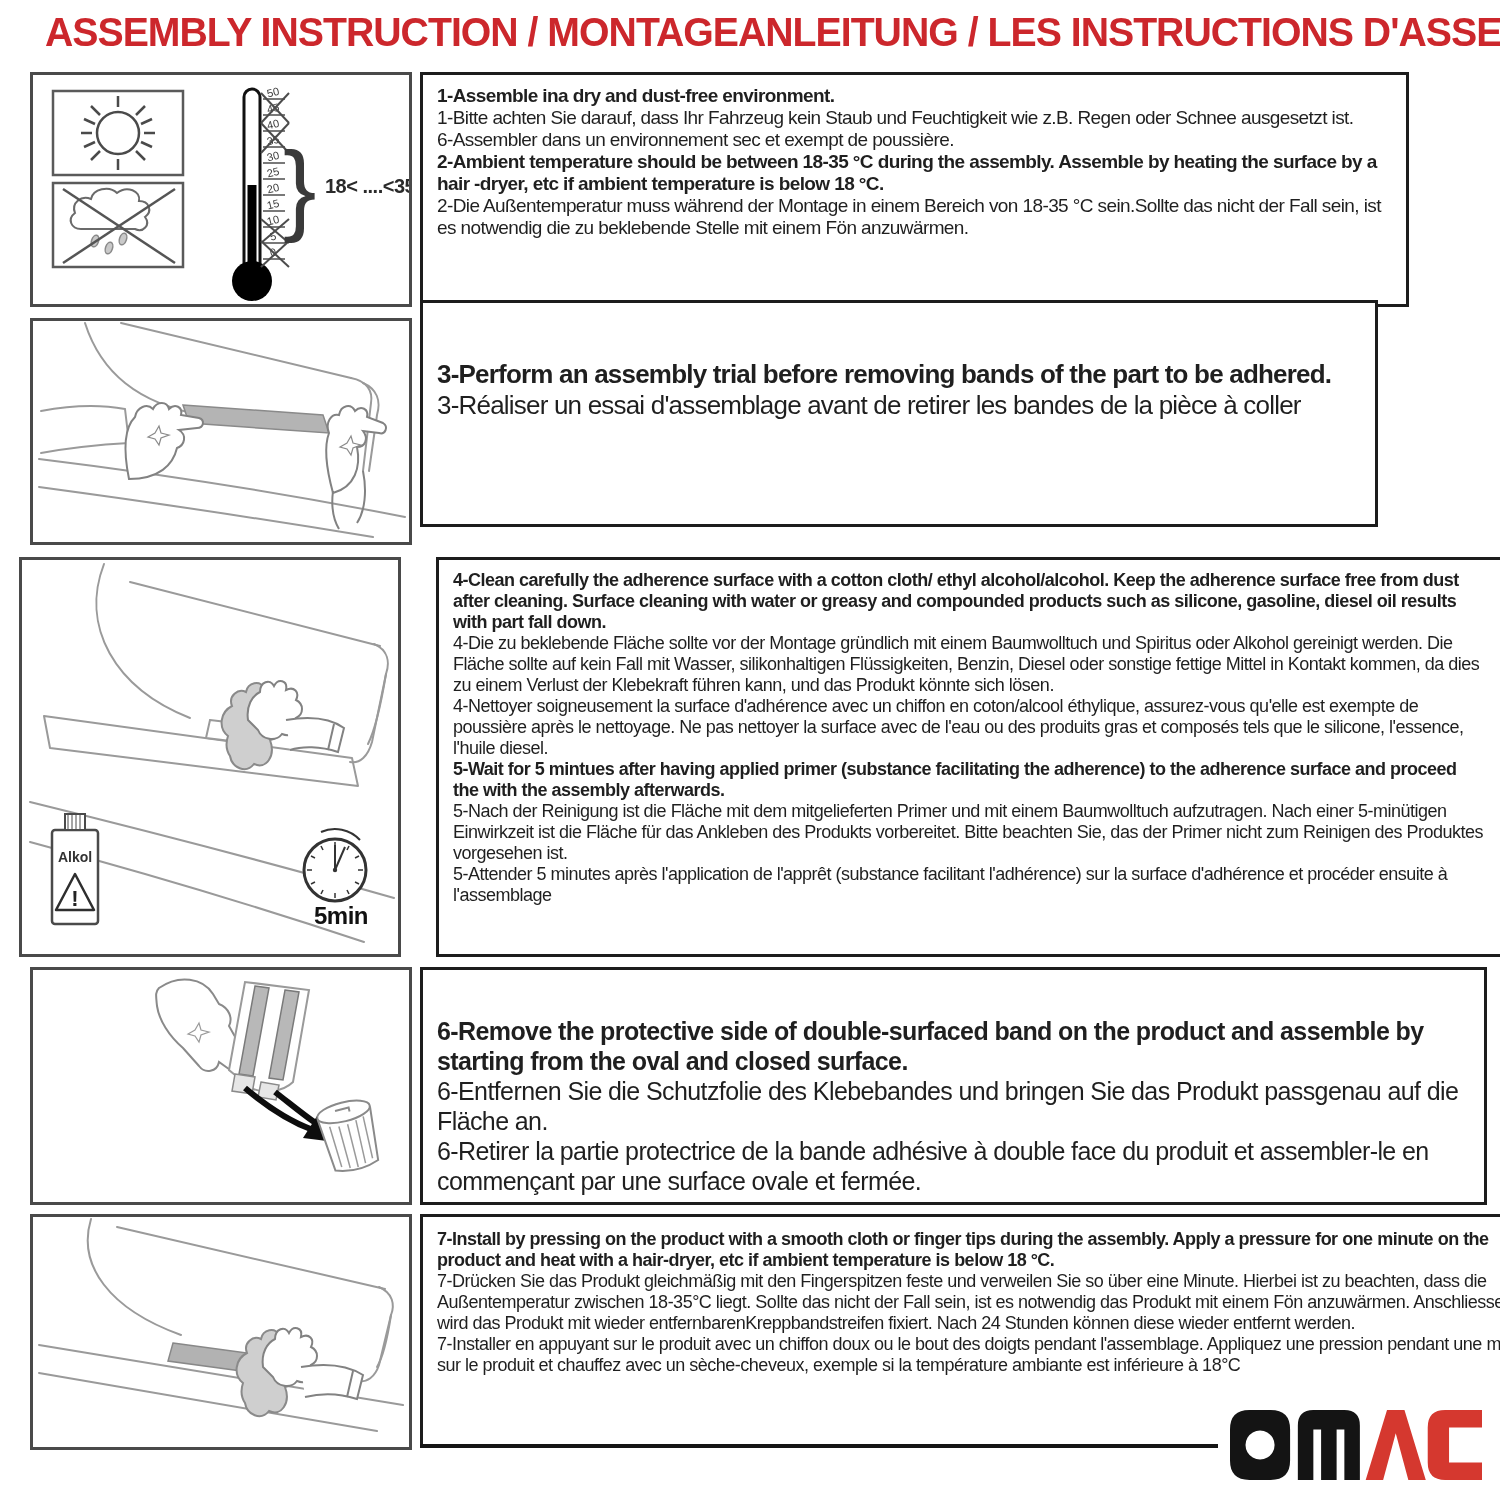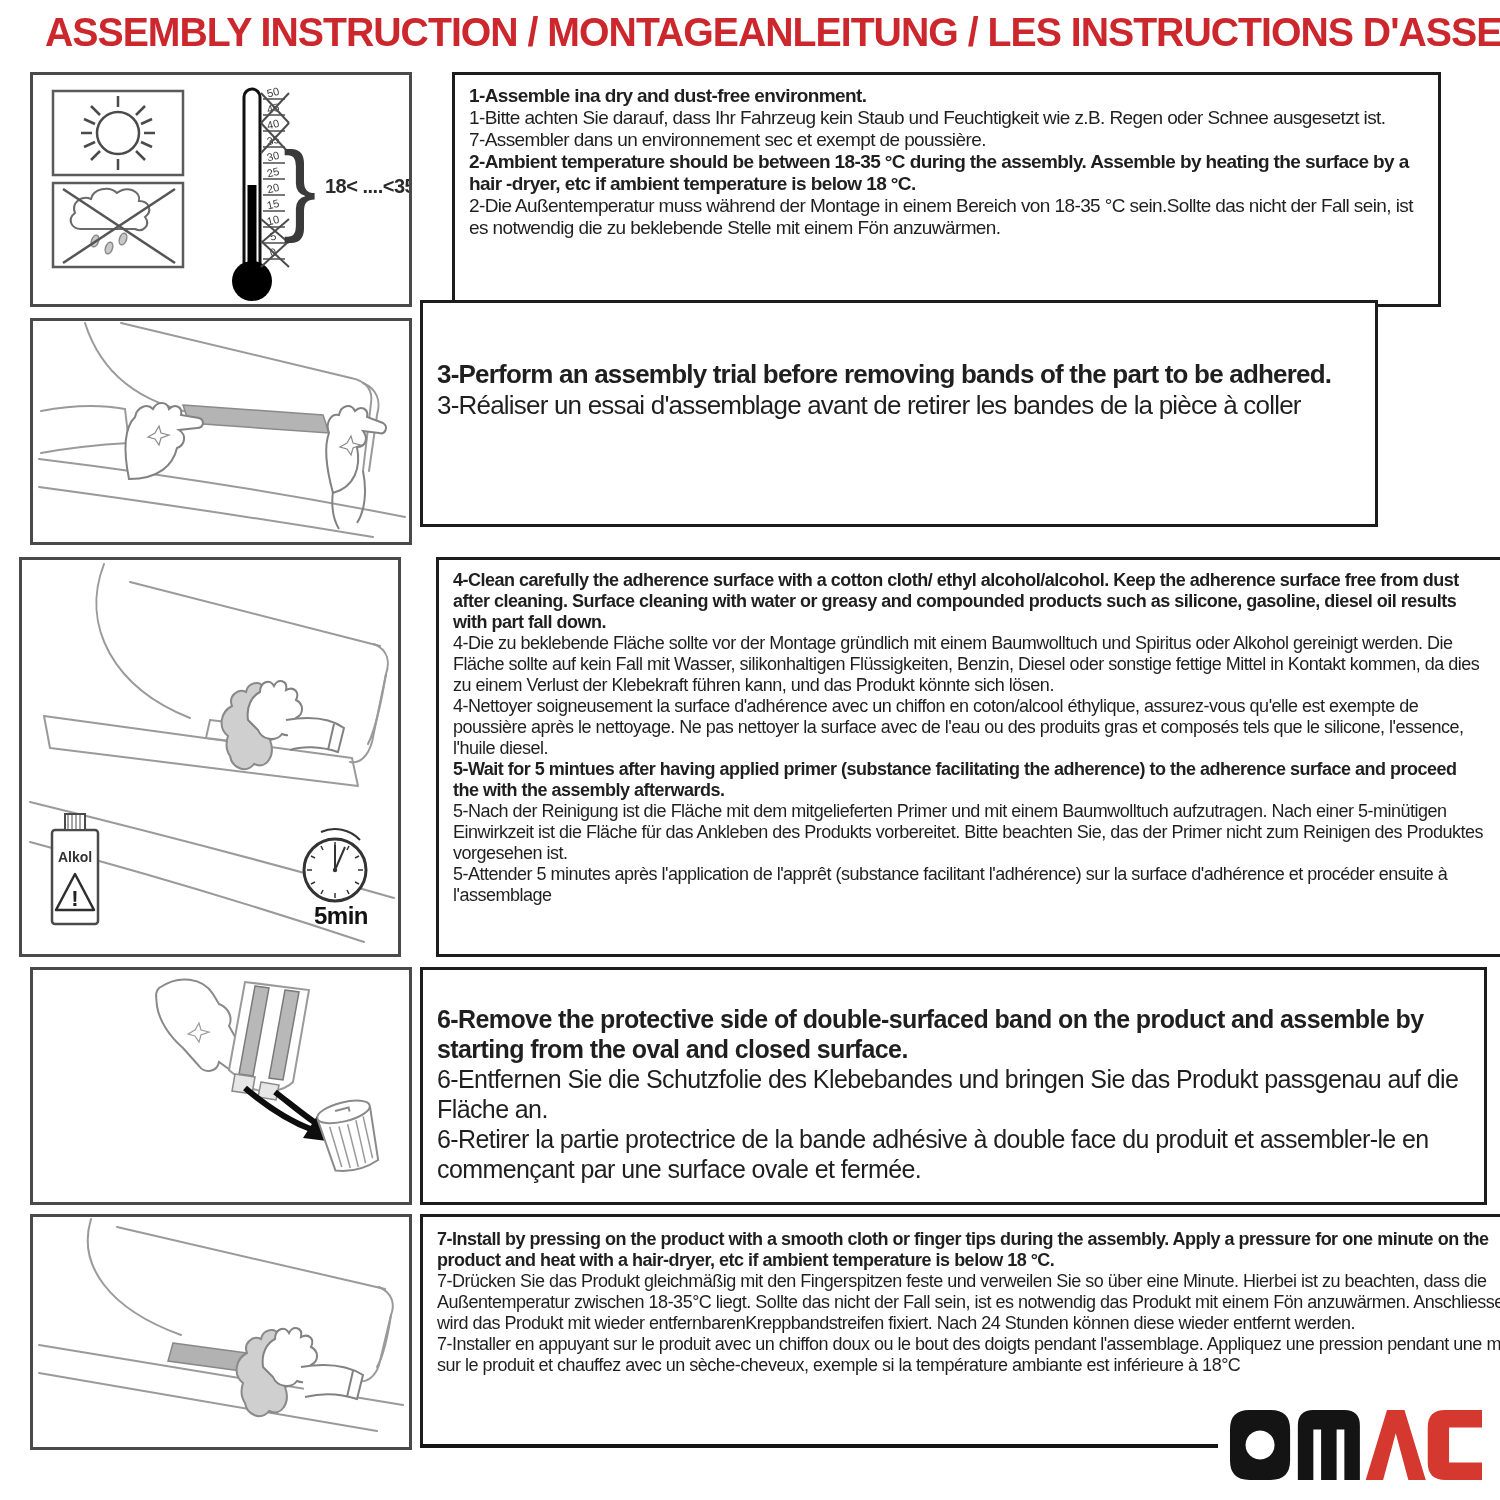--- a/index.html
+++ b/index.html
@@ -8,27 +8,27 @@
   .title{position:absolute;left:45px;top:10px;width:1430px;white-space:nowrap;
          font-size:40px;font-weight:bold;letter-spacing:-1px;color:#cc272c;
          transform:scaleX(.98);transform-origin:left;}
   .box{position:absolute;background:#fff;box-sizing:border-box;}
   .ibox{border:3px solid #4a4a4a;}
   .tbox{border:3px solid #1c1c1c;padding:10px 16px 0 14px;}
   .tbox p{margin:0;}
   .b{font-weight:bold;}
   
   .i1{left:30px;top:72px;width:382px;height:235px;}
-  .t1{left:420px;top:72px;width:989px;height:235px;font-size:19px;line-height:22px;letter-spacing:-.6px;margin-left:32px;}
+  .t1{left:420px;top:72px;width:989px;height:235px;font-size:19px;line-height:22px;letter-spacing:-.6px;}
   .i2{left:30px;top:318px;width:382px;height:227px;}
   .t2{left:420px;top:300px;width:958px;height:227px;font-size:26px;line-height:31px;letter-spacing:-.8px;padding-top:56px;}
   .i3{left:19px;top:557px;width:382px;height:400px;}
   .t3{left:420px;top:557px;width:1067px;height:400px;font-size:18px;line-height:21px;letter-spacing:-.5px;margin-left:16px;}
   .i4{left:30px;top:967px;width:382px;height:238px;}
-  .t4{left:420px;top:967px;width:1067px;height:238px;font-size:25px;line-height:30px;letter-spacing:-.6px;padding-top:34px;}
+  .t4{left:420px;top:967px;width:1067px;height:238px;font-size:25px;line-height:30px;letter-spacing:-.6px;padding-top:46px;}
   .i5{left:30px;top:1214px;width:382px;height:236px;}
   .t5{left:420px;top:1214px;width:1151px;height:234px;font-size:18px;line-height:21px;letter-spacing:-.5px;border-bottom:none;padding-top:12px;}
   .gap1{margin-top:20px;}
   .gap3{margin-top:16px;}
   .bottom-rule{position:absolute;left:420px;top:1444px;width:798px;height:4px;background:#151515;}
   .logo{position:absolute;left:1230px;top:1410px;width:252px;height:70px;}
   svg{display:block;}
   .illus{width:100%;height:100%;}
   text{font-family:"Liberation Sans",sans-serif;}
 </style>
@@ -117,21 +117,21 @@
         </g>
         <text x="250" y="147" font-size="100" fill="#3a3a3a">}</text>
         <text x="292" y="118" font-size="20" font-weight="bold" letter-spacing="-0.5" fill="#2a2a2a">18&lt; ....&lt;35 C</text>
       </g>
     </svg>
   </div>
 
   <div class="box tbox t1">
     <p class="b">1-Assemble ina dry and dust-free environment.</p>
     <p>1-Bitte achten Sie darauf, dass Ihr Fahrzeug kein Staub und Feuchtigkeit wie z.B. Regen oder Schnee ausgesetzt ist.</p>
-    <p>7-Assembler dans un environnement sec et exempt de poussière.</p>
+    <p>6-Assembler dans un environnement sec et exempt de poussière.</p>
     <p class="b gap1">2-Ambient temperature should be between 18-35 °C  during the assembly. Assemble by heating the surface by a hair -dryer, etc if ambient temperature is below 18 °C.</p>
     <p>2-Die Außentemperatur muss während der Montage in einem Bereich von 18-35 °C  sein.Sollte das nicht der Fall sein, ist es notwendig die zu beklebende Stelle mit einem Fön anzuwärmen.</p>
   </div>
 
   <div class="box ibox i2">
     <svg class="illus" viewBox="0 0 376 221">
       <g fill="none" stroke="#9a9a9a" stroke-width="2" stroke-linecap="round">
         <path d="M52,2 C68,52 105,82 168,94"></path>
         <path d="M88,2 L318,57"></path>
         <path d="M318,57 C334,60 340,70 338,82 L330,150"></path>

